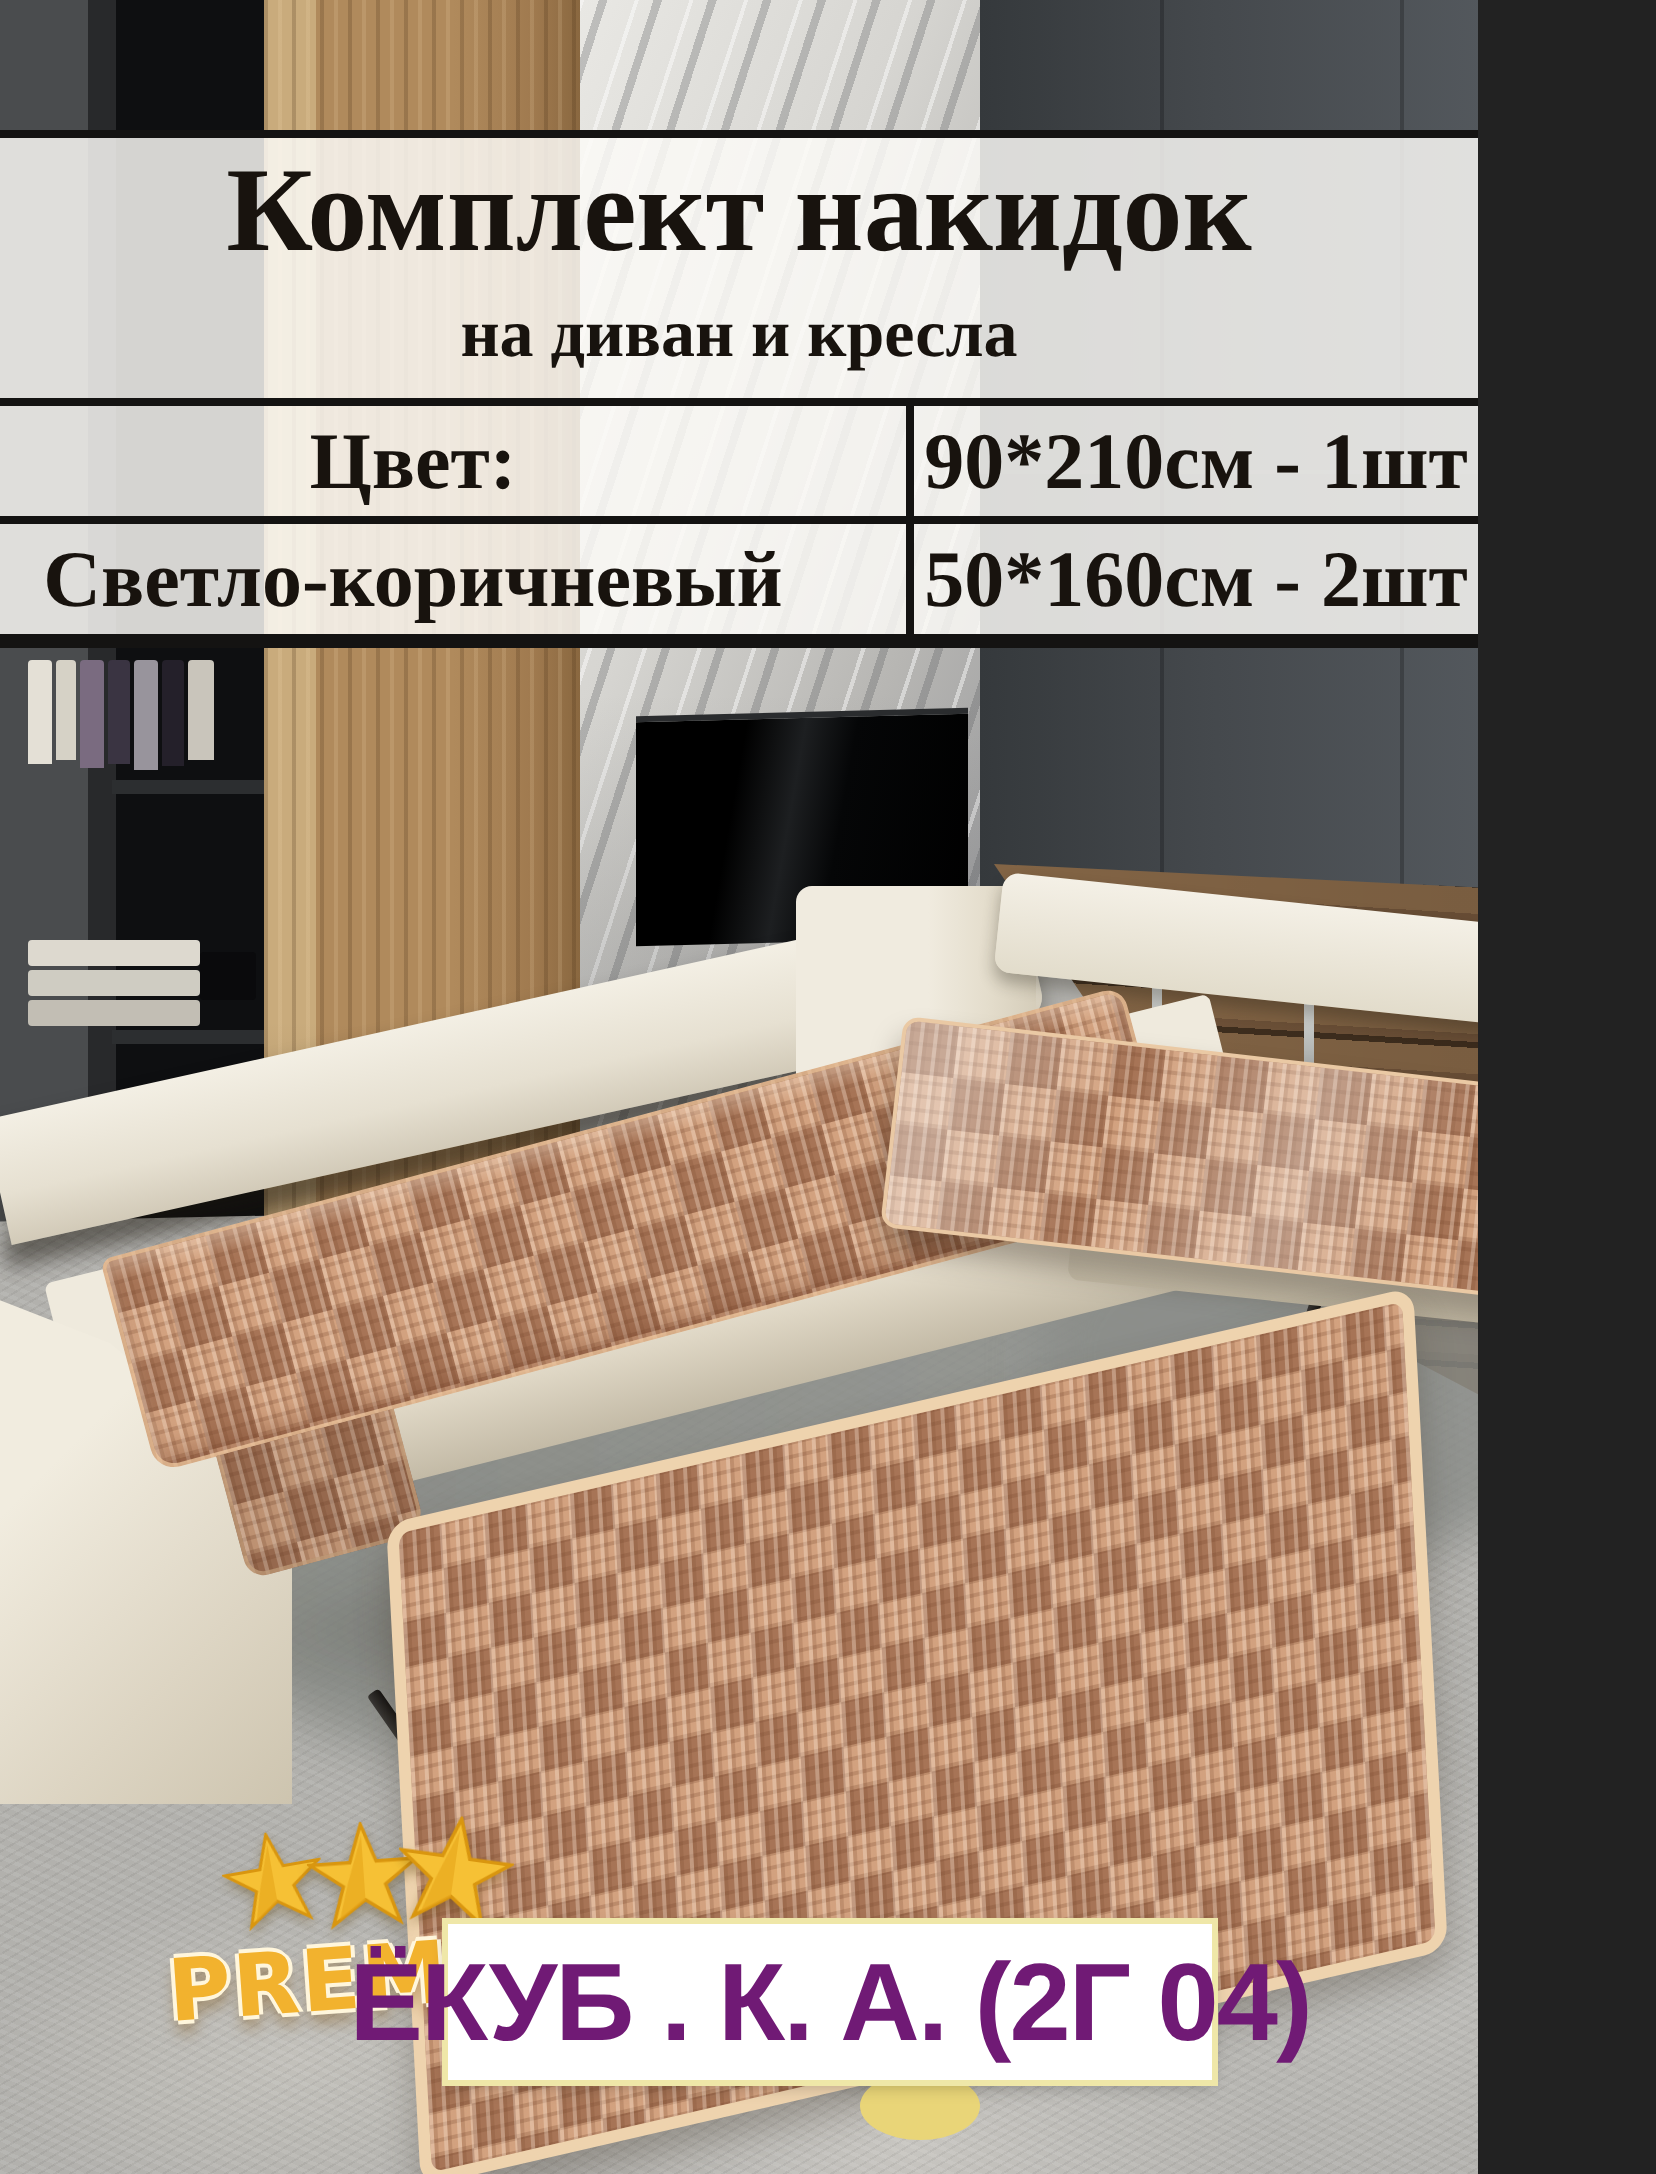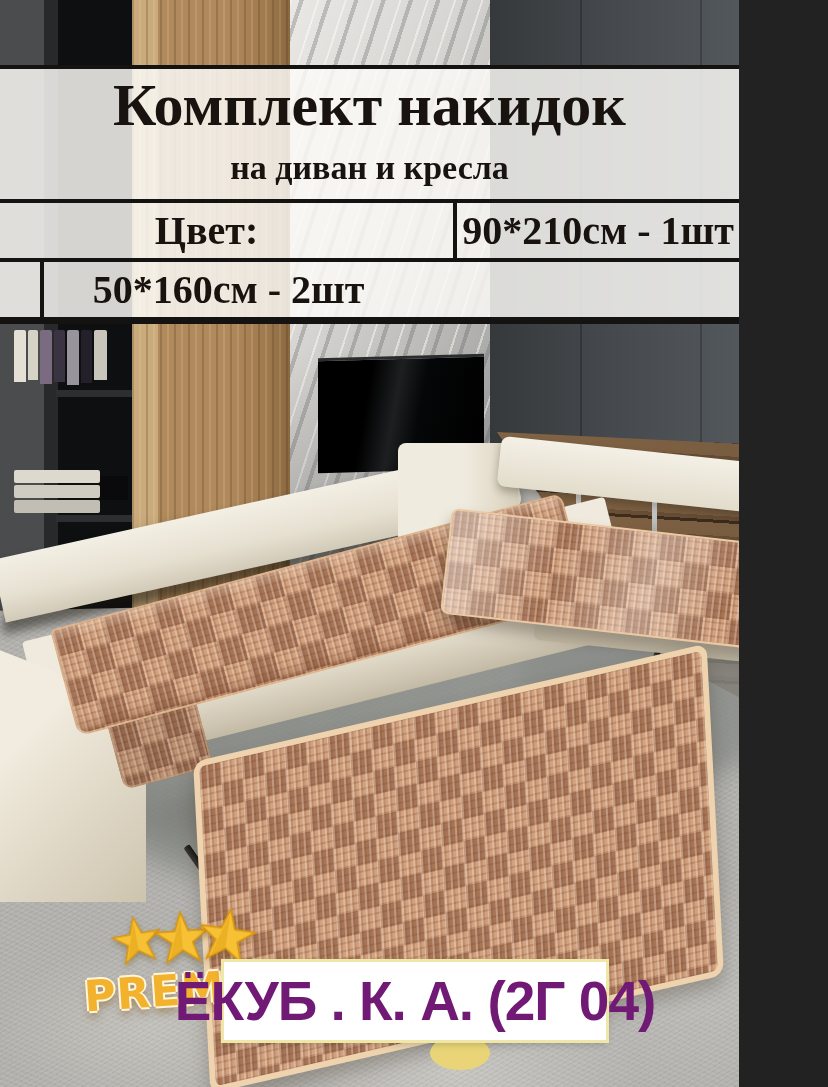--- a/index.html
+++ b/index.html
@@ -227,20 +227,21 @@
   <div class="abs info-panel">
     <div class="title-block">
       <div class="title-line1">Комплект накидок</div>
       <div class="title-line2">на диван и кресла</div>
     </div>
     <div class="spec-row">
       <div class="spec-cell left">Цвет:</div>
       <div class="spec-cell right">90*210см - 1шт</div>
     </div>
     <div class="spec-row">
+      <div class="spec-cell left">Светло-коричневый</div>
       <div class="spec-cell right">50*160см - 2шт</div>
     </div>
   </div>
 
   <div class="abs stars">
     <svg class="star-icon" style="left:112px;top:916px;transform:rotate(-10deg)" width="50" height="50" viewBox="0 0 100 100">
       <path d="M50 2 L61.8 35.5 L97.6 35.5 L68.9 56.5 L79.8 90.5 L50 69.5 L20.2 90.5 L31.1 56.5 L2.4 35.5 L38.2 35.5 Z" fill="#f6c135" stroke="#d9960f" stroke-width="3"></path>
       <path d="M50 12 L50 69.5 L26 86 L35 55 Z" fill="#e8a81e" opacity="0.7"></path>
     </svg>
     <svg class="star-icon" style="left:154px;top:911px;transform:rotate(-4deg)" width="56" height="56" viewBox="0 0 100 100">

